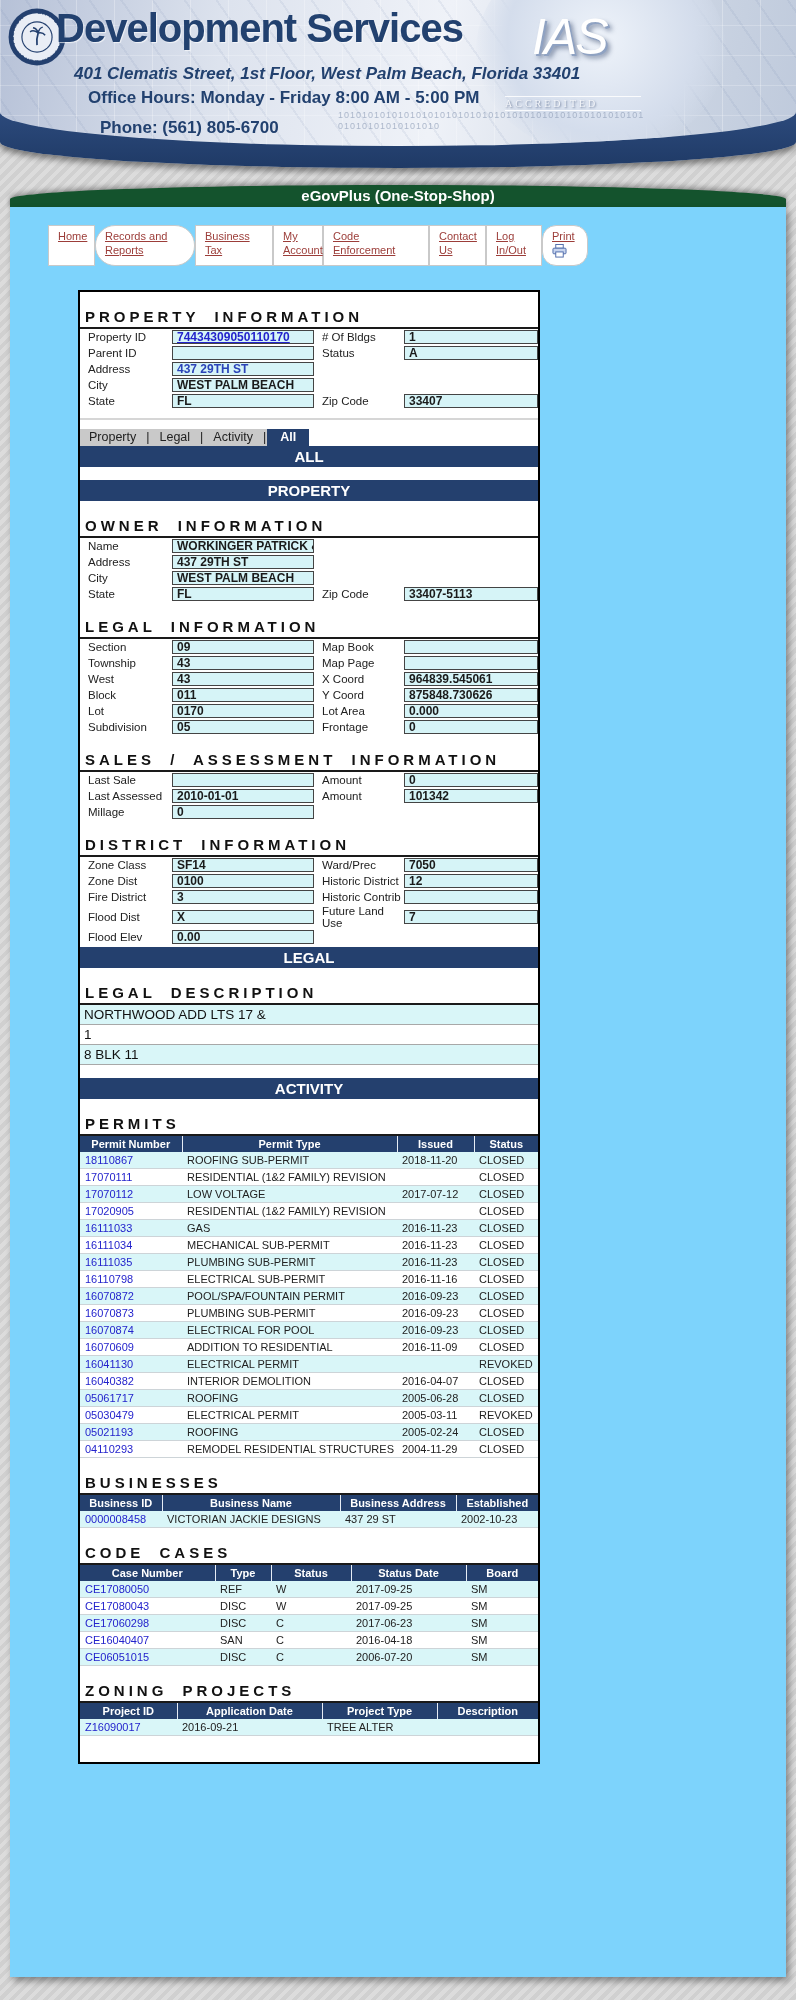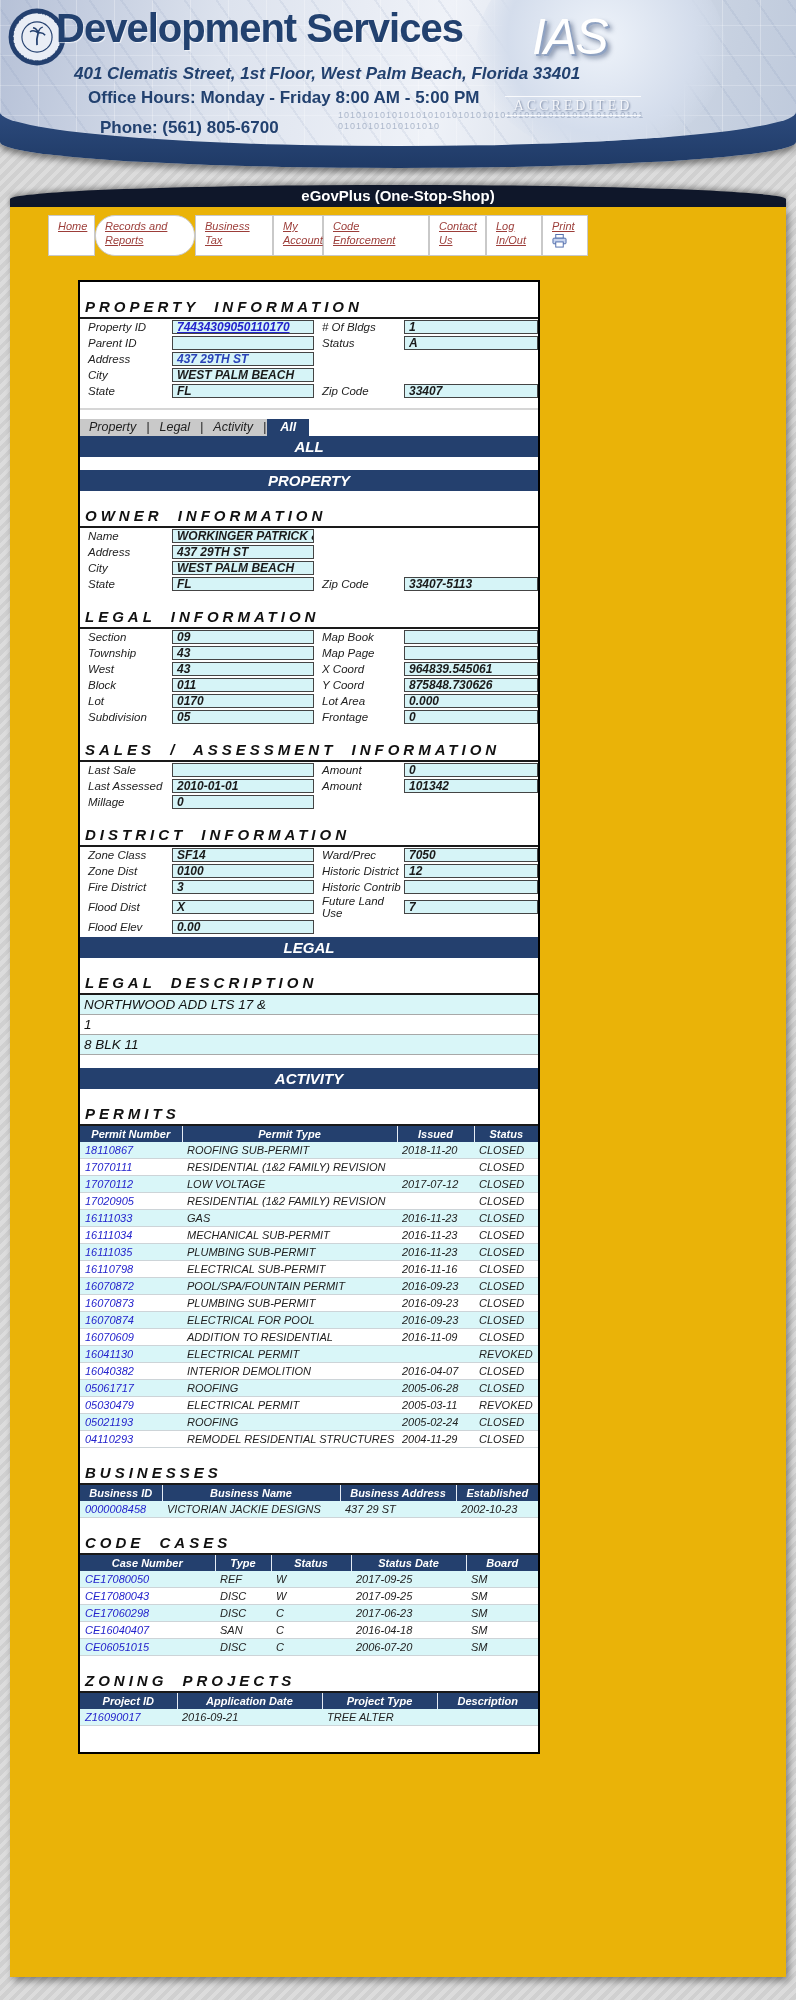--- a/index.html
+++ b/index.html
@@ -37,59 +37,58 @@
   .b-hours   { left: 88px; top: 88px; font-size: 17px; font-weight: bold; color: #22416f; }
   .b-phone   { left: 100px; top: 118px; font-size: 17px; font-weight: bold; color: #22416f; }
   .digits    { left: 338px; top: 110px; width: 310px; font-size: 9px; letter-spacing: 1px;
                color: #97a5bd; opacity: .75; line-height: 11px; word-break: break-all; }
   .ias {
     left: 532px; top: 8px; font-size: 50px; font-weight: normal; font-style: italic; color: #ffffff;
     text-shadow: 2px 2px 0 #8fa2c2, 4px 4px 5px rgba(30,50,90,.55);
     letter-spacing: -2px;
   }
   .accredited {
-    left: 505px; top: 96px; width: 136px; text-align: center;
-    font-size: 14px; letter-spacing: 3px; color: #f4f6fa;
+    left: 505px; top: 96px; width: 136px; 
+    font-size: 10px; letter-spacing: 3px; color: #f4f6fa;
     border-top: 1px solid rgba(255,255,255,.85); border-bottom: 1px solid rgba(255,255,255,.85);
     padding: 1px 0; text-shadow: 1px 1px 2px rgba(40,60,100,.6);
     font-family: "Liberation Serif", serif;
   }
   .band {
     position: relative; z-index: 1; margin-top: -34px; height: 56px;
     background: linear-gradient(#2c4a7c, #1f3a66);
     border-radius: 0 0 50% 50% / 0 0 26px 26px;
     box-shadow: 0 4px 6px rgba(0,0,0,.45);
   }
 
   
   .egov-bar {
     margin: 17px 10px 0; height: 22px; line-height: 22px;
-    background: #0f172a; color: #fff; text-align: center;
+    background: #14532d; color: #fff; text-align: center;
     font-size: 15px; font-weight: bold;
     border-radius: 50% 50% 0 0 / 14px 14px 0 0;
     box-shadow: 0 -3px 5px rgba(0,0,0,.28), 0 2px 4px rgba(0,0,0,.3);
   }
   .sheet {
-    margin: 0 10px; background: #eab308; padding: 8px 0 28px;
+    margin: 0 10px; background: #7dd3fc; padding: 18px 0 28px;
     box-shadow: 3px 4px 7px rgba(0,0,0,.4);
     min-height: 1770px;
-    font-style: italic;
   }
 
   
   .menu { display: inline-flex; align-items: stretch; margin-left: 38px; }
   .mcell {
     border: 1px solid #c9c9c9; background: #fff; padding: 3px 9px 4px;
     min-height: 34px; font-size: 11px; line-height: 14px;
   }
   .mcell a { color: #9c3d39; text-decoration: underline; display: inline-block; }
   .mcell .picon { display: block; margin-top: 1px; }
   .w-home { width: 47px; } .w-rr { width: 100px; border-radius: 20px; } .w-bt { width: 78px; }
   .w-ma { width: 50px; } .w-ce { width: 106px; } .w-cu { width: 57px; }
-  .w-li { width: 56px; } .w-pr { width: 46px; }
+  .w-li { width: 56px; } .w-pr { width: 46px; border-radius: 14px; }
 
   
   .cbox { margin: 24px 0 0 68px; width: 462px; border: 2px solid #000; background: #fff; padding-bottom: 26px; }
   .cbox h2 {
     font-size: 15px; font-weight: bold; color: #111;
     letter-spacing: 4px; word-spacing: 7px;
     padding: 6px 4px 2px 5px; margin-top: 10px;
     border-bottom: 2px solid #1a1a1a;
   }
   .hr-light { border-top: 2px solid #d6d6d6; margin-top: 9px; }

